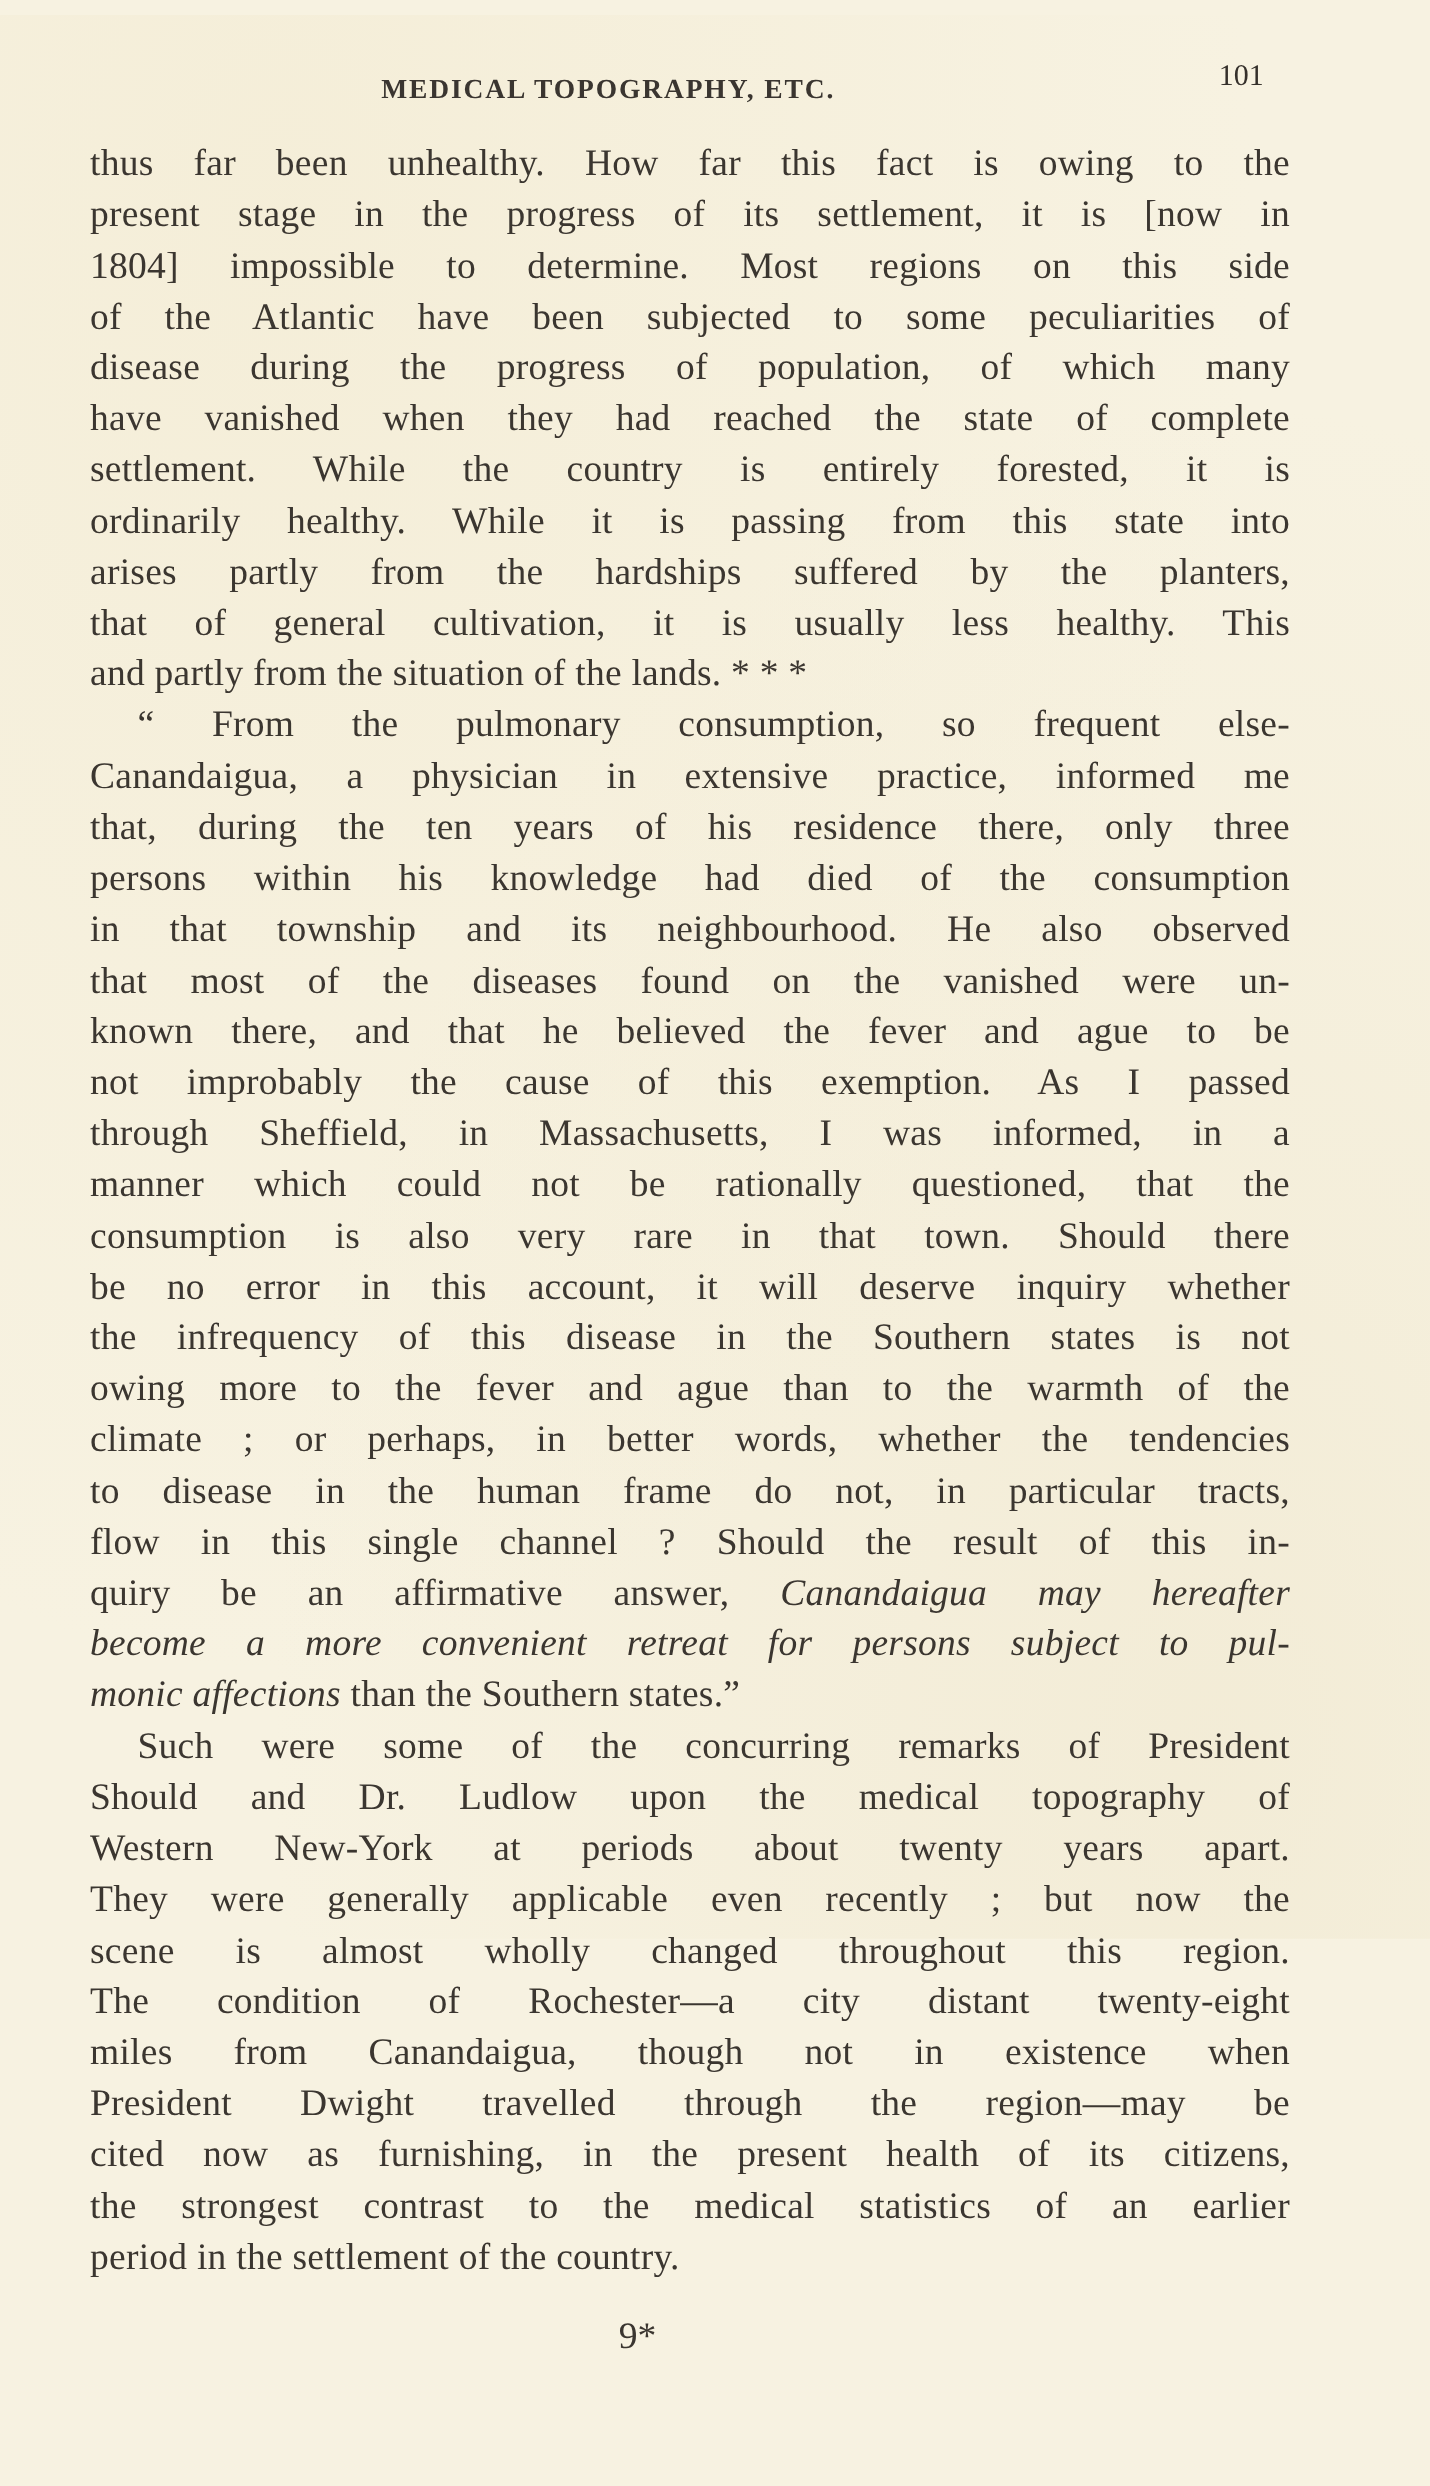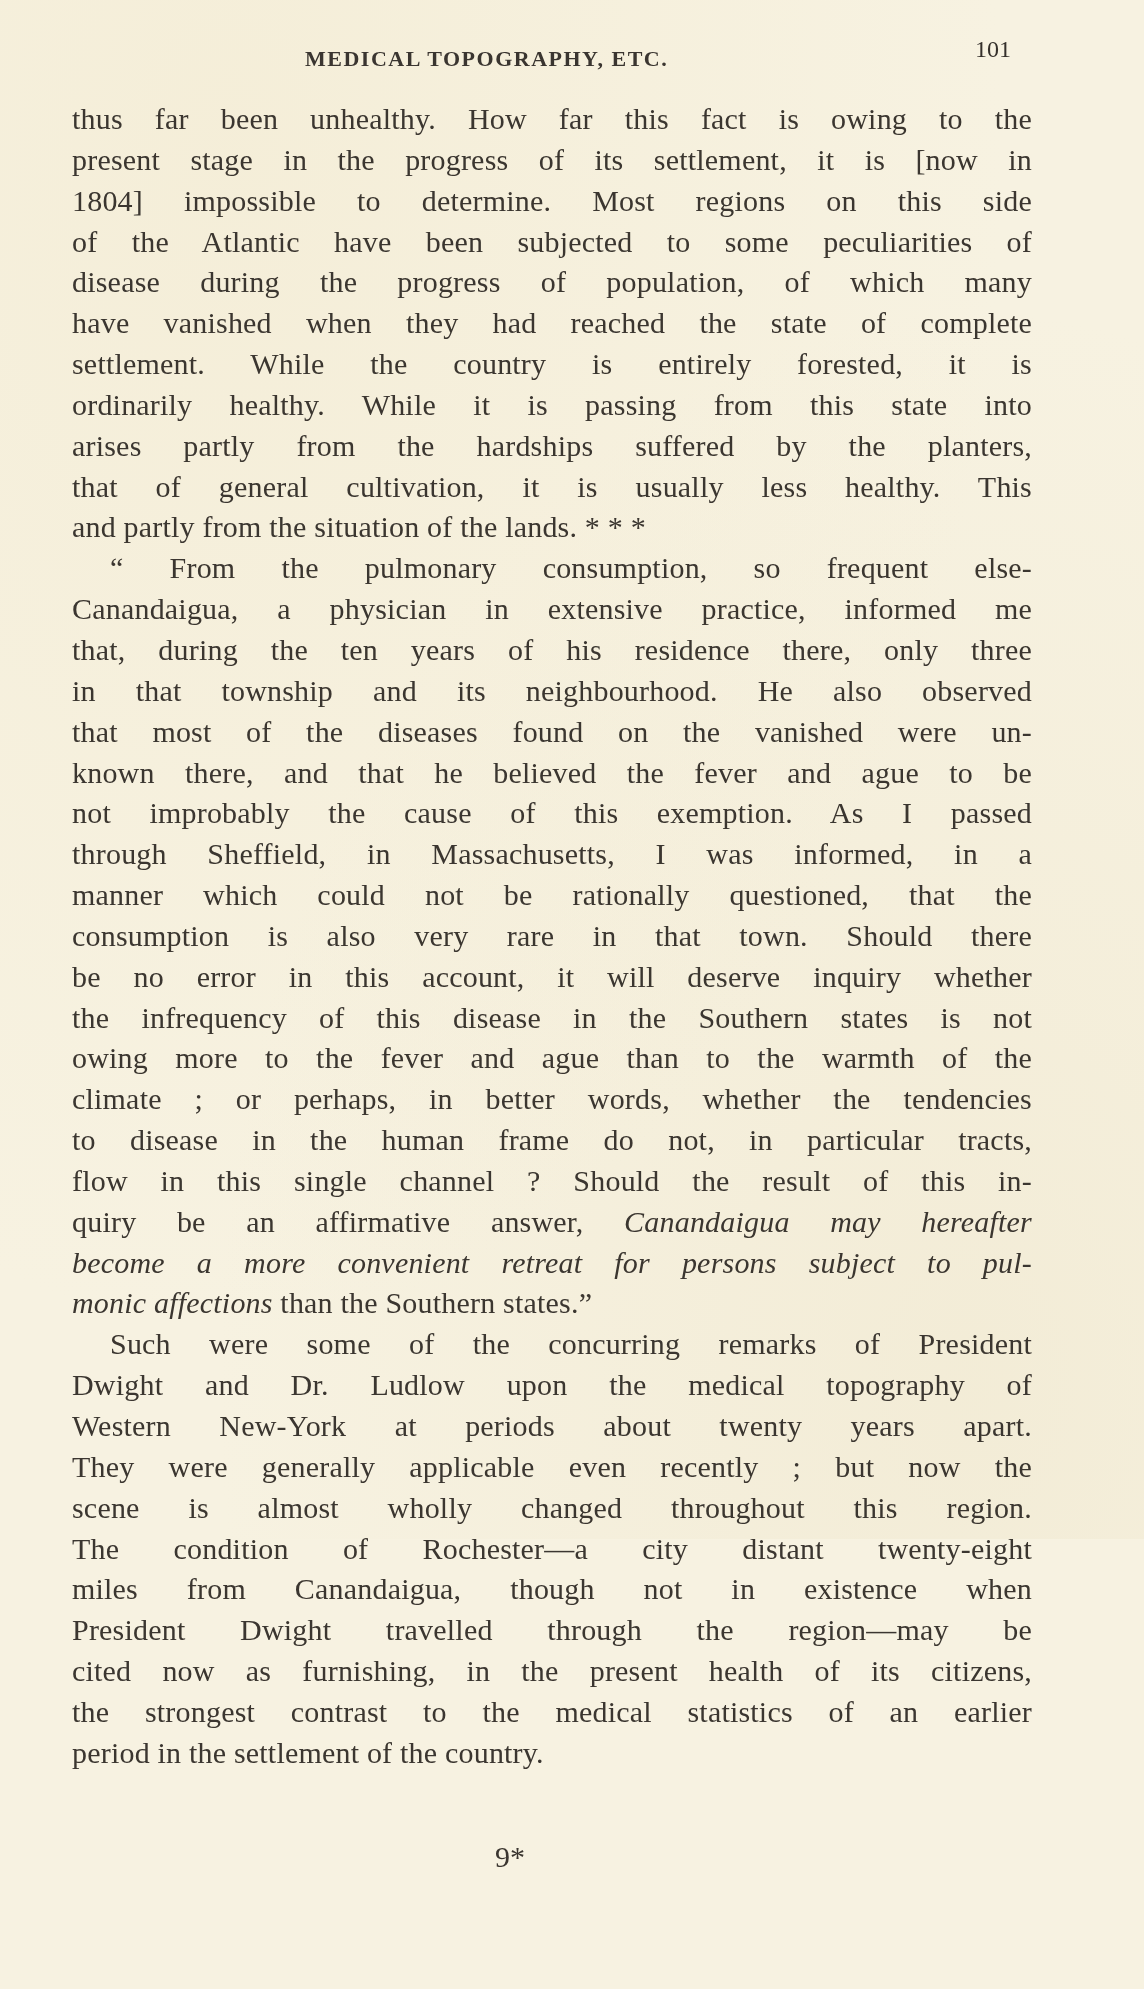--- a/index.html
+++ b/index.html
@@ -10,21 +10,21 @@
     width: 1144px;
     height: 1989px;
     background: #f7f2e1;
     position: relative;
     overflow: hidden;
     font-family: "Liberation Serif", "DejaVu Serif", serif;
     color: #3b3630;
   }
   .page {
     position: absolute;
-    left: 0; top: 0;
+    left: 0; top: 12px;
     width: 1144px; height: 1539px;
     background:
       radial-gradient(ellipse at 20% 10%, rgba(240,230,200,0.35), rgba(0,0,0,0) 60%),
       radial-gradient(ellipse at 85% 90%, rgba(235,225,195,0.35), rgba(0,0,0,0) 55%),
       #f7f2e1;
   }
   .running-head {
     position: absolute;
     left: 0;
     top: 40px;
@@ -102,38 +102,39 @@
       <div class="line"><span>disease during the progress of population, of which many</span></div>
       <div class="line"><span>have vanished when they had reached the state of complete</span></div>
       <div class="line"><span>settlement.  While the country is entirely forested, it is</span></div>
       <div class="line"><span>ordinarily healthy.  While it is passing from this state into</span></div>
       <div class="line"><span>arises partly from the hardships suffered by the planters,</span></div>
       <div class="line"><span>that of general cultivation, it is usually less healthy.  This</span></div>
       <div class="line last"><span>and partly from the situation of the lands. * * *</span></div>
       <div class="line indent"><span>“ From the pulmonary consumption, so frequent else-</span></div>
       <div class="line"><span>Canandaigua, a physician in extensive practice, informed me</span></div>
       <div class="line"><span>that, during the ten years of his residence there, only three</span></div>
+      <div class="line"><span>persons within his knowledge had died of the consumption</span></div>
       <div class="line"><span>in that township and its neighbourhood.  He also observed</span></div>
       <div class="line"><span>that most of the diseases found on the vanished were un-</span></div>
       <div class="line"><span>known there, and that he believed the fever and ague to be</span></div>
       <div class="line"><span>not improbably the cause of this exemption.  As I passed</span></div>
       <div class="line"><span>through Sheffield, in Massachusetts, I was informed, in a</span></div>
       <div class="line"><span>manner which could not be rationally questioned, that the</span></div>
       <div class="line"><span>consumption is also very rare in that town.  Should there</span></div>
       <div class="line"><span>be no error in this account, it will deserve inquiry whether</span></div>
       <div class="line"><span>the infrequency of this disease in the Southern states is not</span></div>
       <div class="line"><span>owing more to the fever and ague than to the warmth of the</span></div>
       <div class="line"><span>climate ; or perhaps, in better words, whether the tendencies</span></div>
       <div class="line"><span>to disease in the human frame do not, in particular tracts,</span></div>
       <div class="line"><span>flow in this single channel ?  Should the result of this in-</span></div>
       <div class="line"><span>quiry be an affirmative answer, </span><span class="ital">Canandaigua may hereafter</span></div>
       <div class="line"><span class="ital">become a more convenient retreat for persons subject to pul-</span></div>
       <div class="line last"><span class="ital">monic affections</span><span> than the Southern states.”</span></div>
       <div class="line indent"><span>Such were some of the concurring remarks of President</span></div>
-      <div class="line"><span>Dwight and Dr. Ludlow upon the medical topography of</span></div>
+      <div class="line"><span>Should and Dr. Ludlow upon the medical topography of</span></div>
       <div class="line"><span>Western New-York at periods about twenty years apart.</span></div>
       <div class="line"><span>They were generally applicable even recently ; but now the</span></div>
       <div class="line"><span>scene is almost wholly changed throughout this region.</span></div>
       <div class="line"><span>The condition of Rochester—a city distant twenty-eight</span></div>
       <div class="line"><span>miles from Canandaigua, though not in existence when</span></div>
       <div class="line"><span>President Dwight travelled through the region—may be</span></div>
       <div class="line"><span>cited now as furnishing, in the present health of its citizens,</span></div>
       <div class="line"><span>the strongest contrast to the medical statistics of an earlier</span></div>
       <div class="line last"><span>period in the settlement of the country.</span></div>
     </div>

